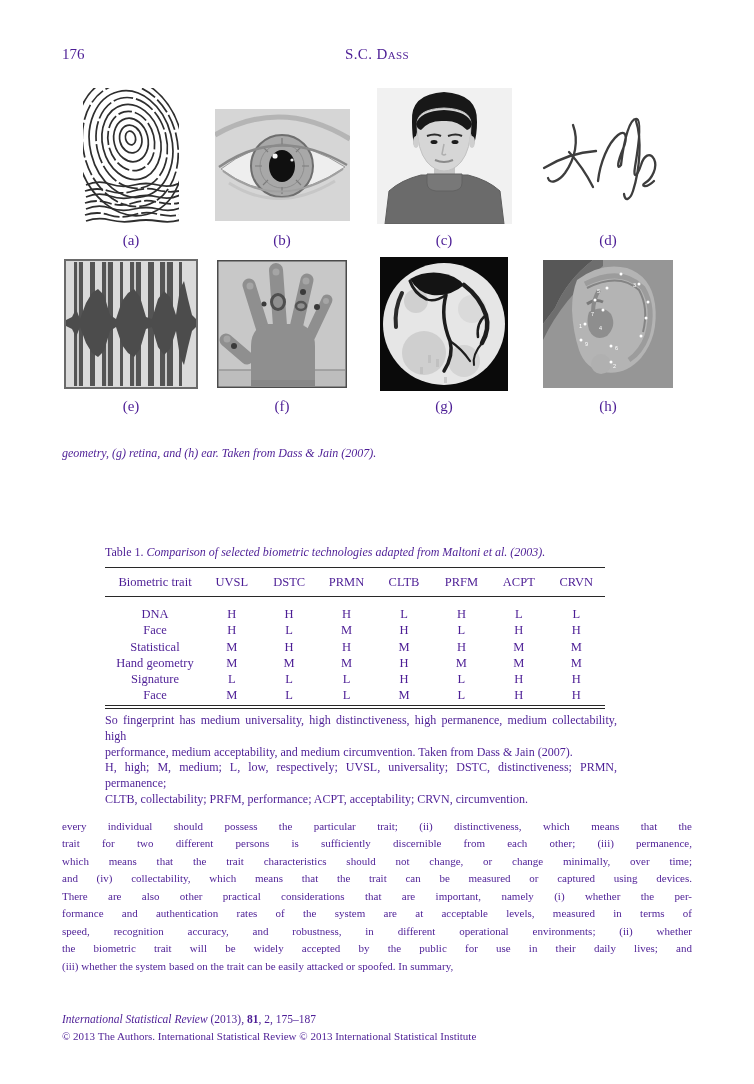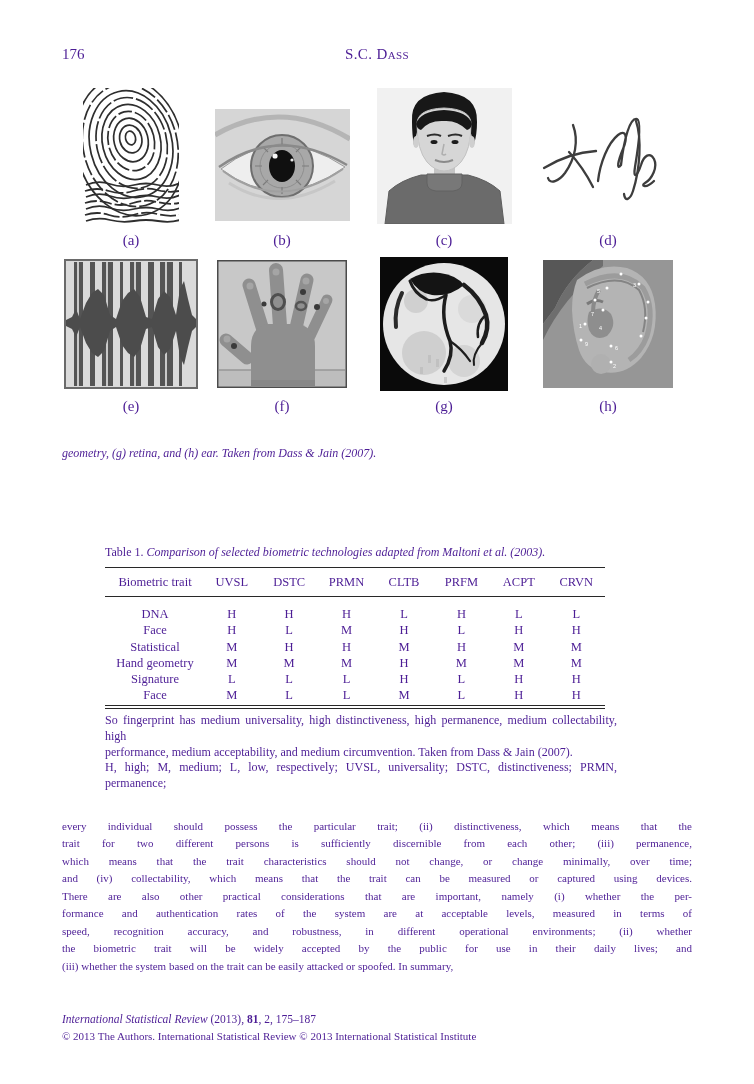--- a/index.html
+++ b/index.html
@@ -359,20 +359,21 @@
             <td>H</td>
             <td>H</td>
           </tr>
         </tbody>
     </table>
     <div class="rule-double"></div>
     <div class="footnotes" id="footnotes">
         <div class="fnline just">So fingerprint has medium universality, high distinctiveness, high permanence, medium collectability, high</div>
         <div class="fnline">performance, medium acceptability, and medium circumvention. Taken from Dass &amp; Jain (2007).</div>
         <div class="fnline just">H, high; M, medium; L, low, respectively; UVSL, universality; DSTC, distinctiveness; PRMN, permanence;</div>
+        <div class="fnline">CLTB, collectability; PRFM, performance; ACPT, acceptability; CRVN, circumvention.</div>
       </div>
   </div>
 
   <div class="bodytext" id="bodytext">
       <div class="bline just">every individual should possess the particular trait; (ii) distinctiveness, which means that the</div>
       <div class="bline just">trait for two different persons is sufficiently discernible from each other; (iii) permanence,</div>
       <div class="bline just">which means that the trait characteristics should not change, or change minimally, over time;</div>
       <div class="bline just">and (iv) collectability, which means that the trait can be measured or captured using devices.</div>
       <div class="bline just">There are also other practical considerations that are important, namely (i) whether the per-</div>
       <div class="bline just">formance and authentication rates of the system are at acceptable levels, measured in terms of</div>

